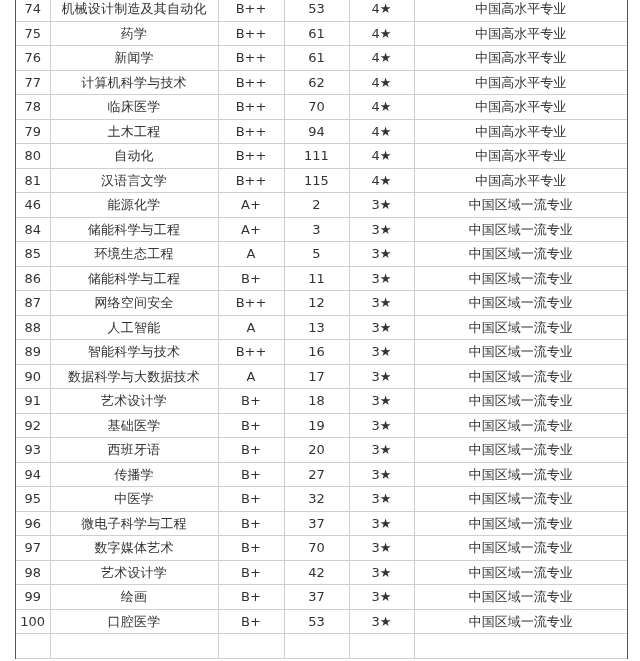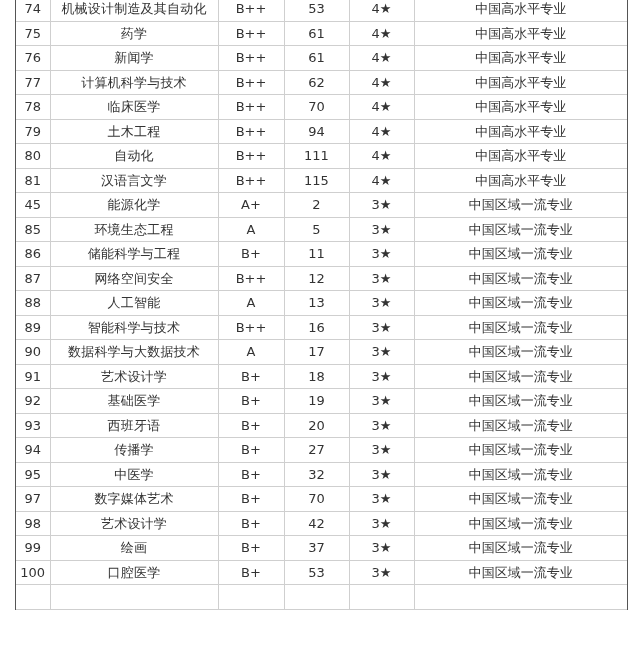--- a/index.html
+++ b/index.html
@@ -127,24 +127,32 @@
           </tr>
           <tr>
             <td>81</td>
             <td class="name-cell">汉语言文学</td>
             <td>B++</td>
             <td>115</td>
             <td>4★</td>
             <td class="level-cell">中国高水平专业</td>
           </tr>
           <tr>
-            <td>45</td>
+            <td>46</td>
             <td class="name-cell">能源化学</td>
             <td>A+</td>
             <td>2</td>
+            <td>3★</td>
+            <td class="level-cell">中国区域一流专业</td>
+          </tr>
+          <tr>
+            <td>84</td>
+            <td class="name-cell">储能科学与工程</td>
+            <td>A+</td>
+            <td>3</td>
             <td>3★</td>
             <td class="level-cell">中国区域一流专业</td>
           </tr>
           <tr>
             <td>85</td>
             <td class="name-cell">环境生态工程</td>
             <td>A</td>
             <td>5</td>
             <td>3★</td>
             <td class="level-cell">中国区域一流专业</td>
@@ -219,20 +227,28 @@
             <td>B+</td>
             <td>27</td>
             <td>3★</td>
             <td class="level-cell">中国区域一流专业</td>
           </tr>
           <tr>
             <td>95</td>
             <td class="name-cell">中医学</td>
             <td>B+</td>
             <td>32</td>
+            <td>3★</td>
+            <td class="level-cell">中国区域一流专业</td>
+          </tr>
+          <tr>
+            <td>96</td>
+            <td class="name-cell">微电子科学与工程</td>
+            <td>B+</td>
+            <td>37</td>
             <td>3★</td>
             <td class="level-cell">中国区域一流专业</td>
           </tr>
           <tr>
             <td>97</td>
             <td class="name-cell">数字媒体艺术</td>
             <td>B+</td>
             <td>70</td>
             <td>3★</td>
             <td class="level-cell">中国区域一流专业</td>

